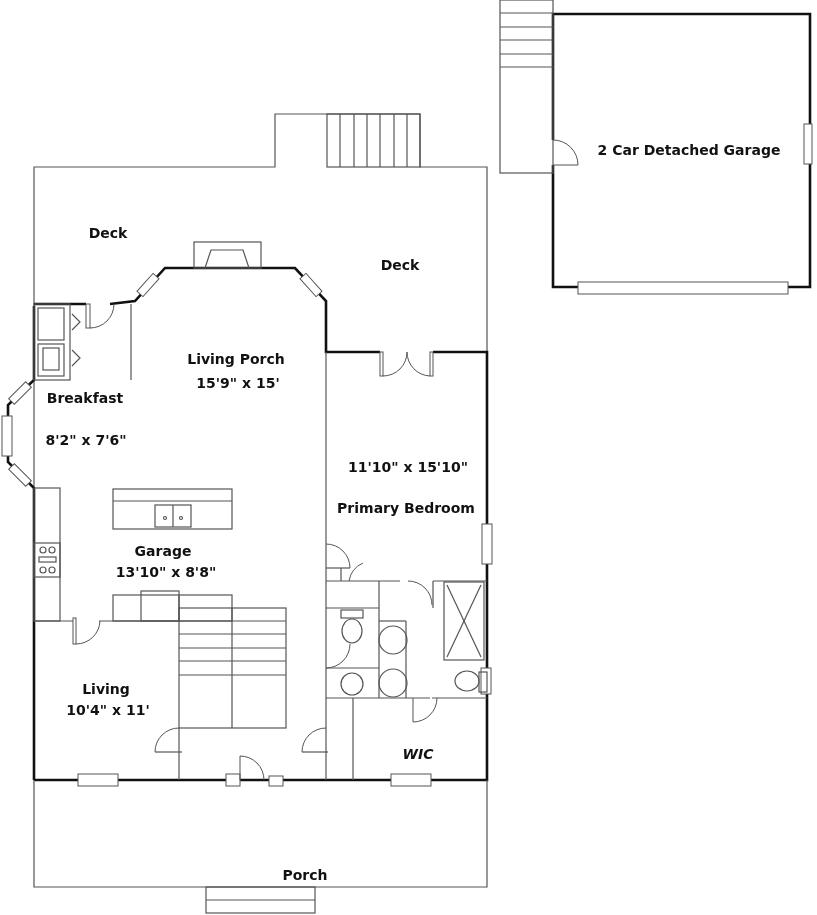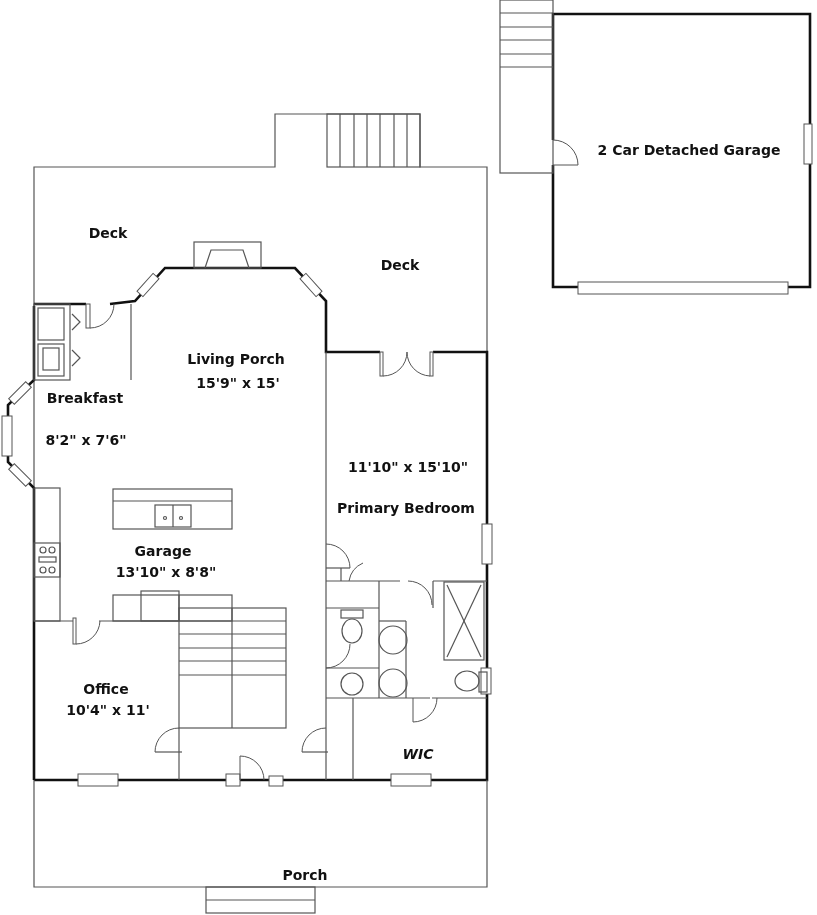--- a/index.html
+++ b/index.html
@@ -188,17 +188,17 @@
 
 <div class="lbl" style="left:85px;top:391px;">Breakfast</div>
 <div class="lbl" style="left:86px;top:433px;">8'2" x 7'6"</div>
 
 <div class="lbl" style="left:406px;top:456px;margin-top:45px;">Primary Bedroom</div>
 <div class="lbl" style="left:408px;top:460px;">11'10" x 15'10"</div>
 
 <div class="lbl" style="left:163px;top:544px;">Garage</div>
 <div class="lbl" style="left:166px;top:565px;">13'10" x 8'8"</div>
 
-<div class="lbl" style="left:106px;top:682px;">Office</div>
+<div class="lbl" style="left:106px;top:682px;">Living</div>
 <div class="lbl" style="left:108px;top:703px;">10'4" x 11'</div>
 
 <div class="lbl" style="left:418px;top:747px;font-style:italic;">WIC</div>
 <div class="lbl" style="left:261px;top:868px;margin-left:44px;">Porch</div>
 
 </body></html>

